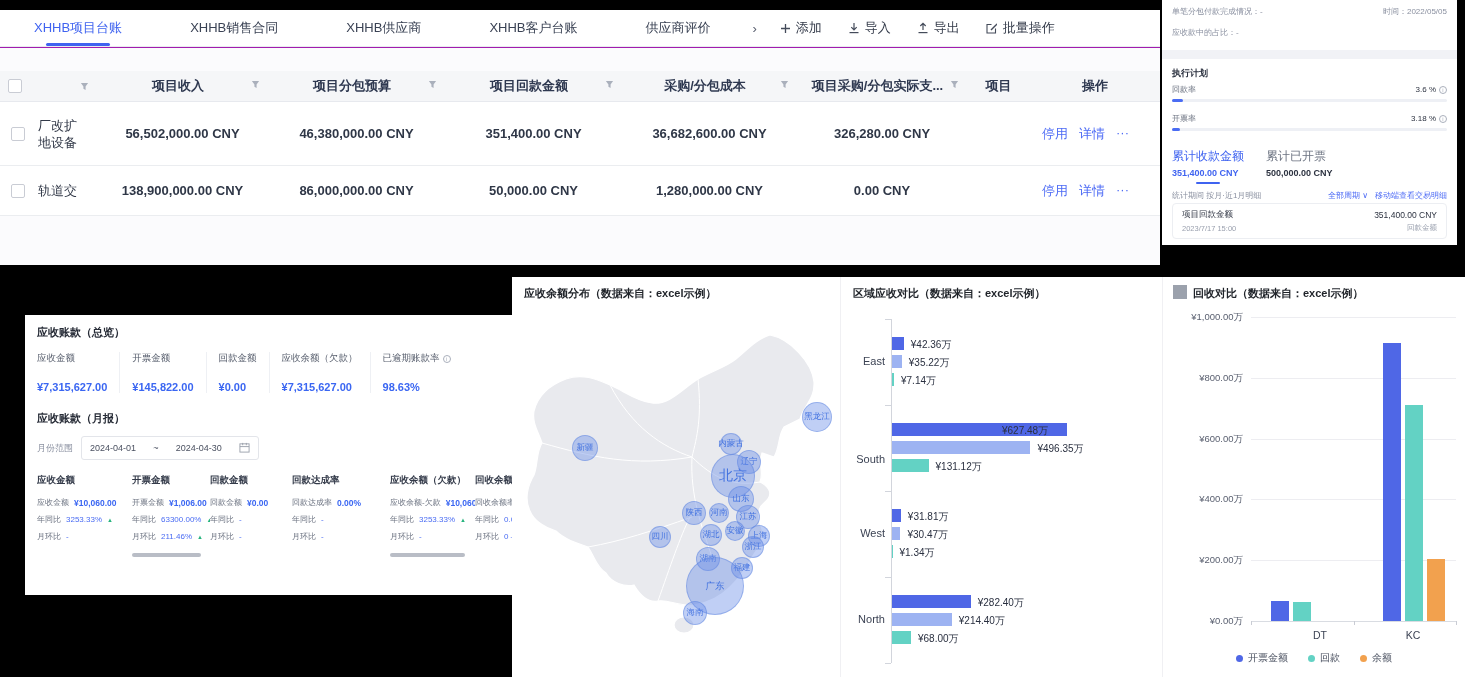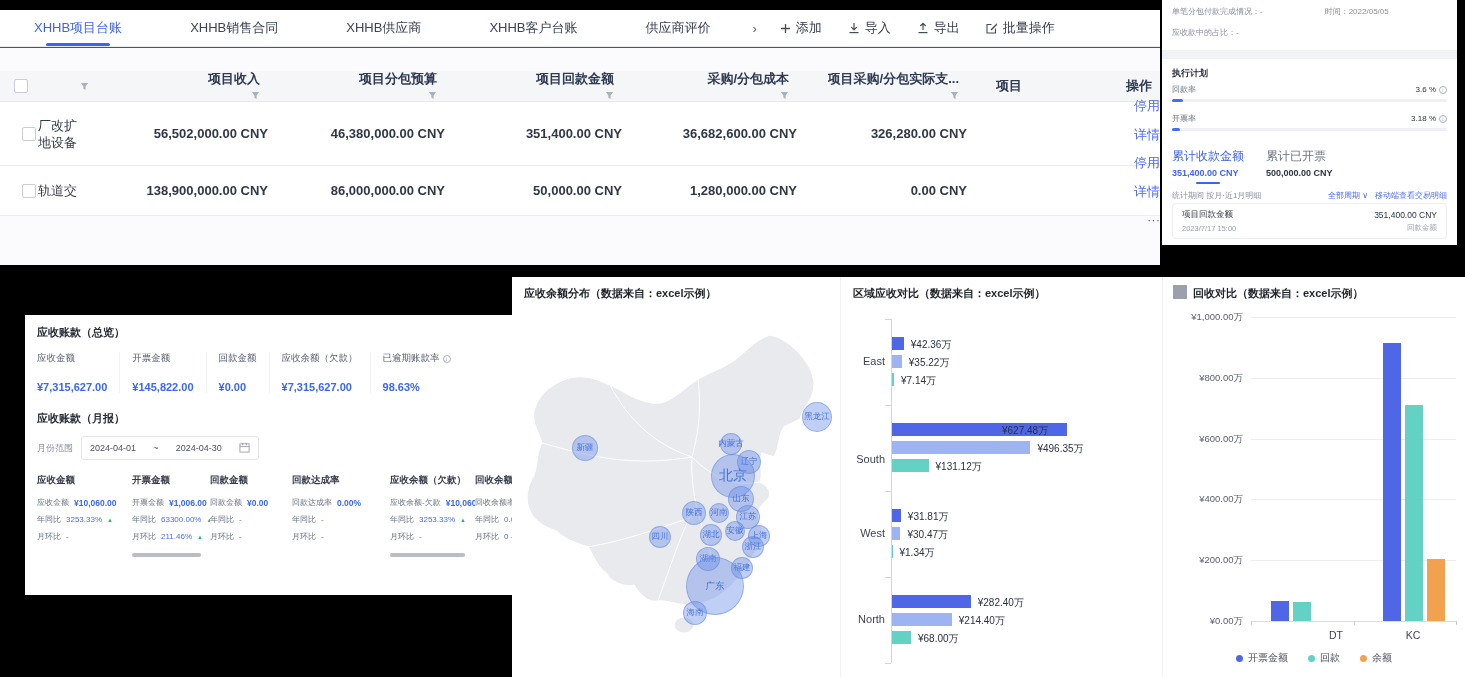--- a/index.html
+++ b/index.html
@@ -20,33 +20,33 @@
   .tool-btn .ticon { display:inline-flex; align-items:center; }
 
   .content-zone { position:absolute; left:0; top:48px; width:100%; height:217px; background:#fbfbfd; }
   .search-box { position:absolute; left:0px; top:29px; width:208px; height:28px; background:#fff; border:1px solid #e6e7ec; border-radius:15px; display:flex; align-items:center; padding:0 10px 0 12px; }
   .search-box input { flex:1; border:none; outline:none; font-size:12px; color:#333; background:transparent; font-family:inherit; }
   .search-box input::placeholder { color:#b9bdc9; }
 
   .table { position:absolute; left:0; top:71px; width:1160px; }
   .t-row { display:flex; background:#fff; border-bottom:1px solid #ebedf0; align-items:center; }
   .t-head { background:#f5f6f8; height:31px; border-bottom:1px solid #e7e9ee; }
-  .t-cell { display:flex; align-items:flex-end; justify-content:center; font-size:13px; color:#333a49; overflow:hidden;flex-direction:column; }
+  .t-cell { display:flex; align-items:flex-start; justify-content:center; font-size:13px; color:#333a49; overflow:hidden; }
   .t-head .t-cell { font-weight:bold; color:#2e3850; justify-content:space-between; padding:0 8px; }
   .t-head .hlabel { flex:1; text-align:center; white-space:nowrap; overflow:hidden; }
   .cb { width:14px; height:14px; border:1px solid #c9ccd4; border-radius:2px; background:#fff; }
   .cell-cb { justify-content:center; }
   .name-cell { flex-direction:column; align-items:flex-start; justify-content:center; font-size:13px; color:#333a49; line-height:17px; padding-left:2px; }
   .amount { font-weight:600; color:#2f3747; white-space:nowrap; }
   .actions { display:flex; gap:11px; color:#4c6af5; font-size:13px; justify-content:flex-start; padding-left:12px; }
   .actions span { cursor:pointer; white-space:nowrap; }
 
   
   .detail-panel { position:absolute; left:1162px; top:0; width:295px; height:245px; background:#fff; font-size:8px; color:#5a6070; }
-  .dp-row1 { position:absolute; left:10px; top:6px; width:275px; display:flex; color:#8a90a0; }
+  .dp-row1 { position:absolute; left:10px; top:6px; width:275px; display:flex; color:#8a90a0;justify-content:space-between; }
   .dp-row1 .r { margin-left:62px; }
   .dp-row2 { position:absolute; left:10px; top:27px; color:#8a90a0; }
   .dp-divider { position:absolute; left:0; top:50px; width:100%; height:9px; background:#f1f2f6; }
   .dp-plan-title { position:absolute; left:10px; top:67px; font-size:9px; font-weight:bold; color:#2c3240; }
   .plan-item { position:absolute; left:10px; width:275px; }
   .plan-line { display:flex; justify-content:space-between; align-items:center; color:#6b7280; }
   .plan-val { display:flex; align-items:center; gap:3px; color:#2c3240; }
   .info-circ { width:8px; height:8px; border:1px solid #aab0bc; border-radius:50%; font-size:6px; color:#aab0bc; display:inline-flex; align-items:center; justify-content:center; }
   .plan-bar { margin-top:4px; height:3px; background:#eef0f5; border-radius:2px; position:relative; }
   .plan-fill { position:absolute; left:0; top:0; height:100%; background:#4a6cf3; border-radius:2px; }
@@ -592,21 +592,21 @@
         <div class="ytick" style="left: 6px; top: 222.4px;">¥400.00万</div>
         <div class="grid-line" style="left: 88px; top: 283.2px; width: 205px;"></div>
         <div class="ytick" style="left: 6px; top: 283.2px;">¥200.00万</div>
         <div class="ytick" style="left: 6px; top: 344px;">¥0.00万</div>
         <div class="grid-line" style="left: 88px; top: 344px; width: 205px; background: rgb(217, 220, 226);"></div>
         <div class="x-tick" style="left: 88px; top: 344px;"></div>
         <div class="x-tick" style="left: 190.5px; top: 344px;"></div>
         <div class="x-tick" style="left: 293px; top: 344px;"></div>
         <div class="v-bar" style="left: 108px; top: 324.24px; width: 18px; height: 19.76px; background: rgb(79, 103, 230);"></div>
         <div class="v-bar" style="left: 130px; top: 324.544px; width: 18px; height: 19.456px; background: rgb(99, 210, 196);"></div>
-        <div class="x-lab" style="left: 154px; top: 352px; padding-left: 38px;">DT</div>
+        <div class="x-lab" style="left: 138px; top: 352px; padding-left: 38px;">DT</div>
         <div class="v-bar" style="left: 220px; top: 65.84px; width: 18px; height: 278.16px; background: rgb(79, 103, 230);"></div>
         <div class="v-bar" style="left: 242px; top: 128.16px; width: 18px; height: 215.84px; background: rgb(99, 210, 196);"></div>
         <div class="v-bar" style="left: 264px; top: 281.68px; width: 18px; height: 62.32px; background: rgb(242, 161, 78);"></div>
         <div class="x-lab" style="left: 250px; top: 352px;">KC</div>
         <div class="legend" style="top: 374px;">
           <div class="leg-item">
             <span class="leg-dot" style="background: rgb(79, 103, 230);"></span>
             <span>开票金额</span>
           </div>
           <div class="leg-item">

